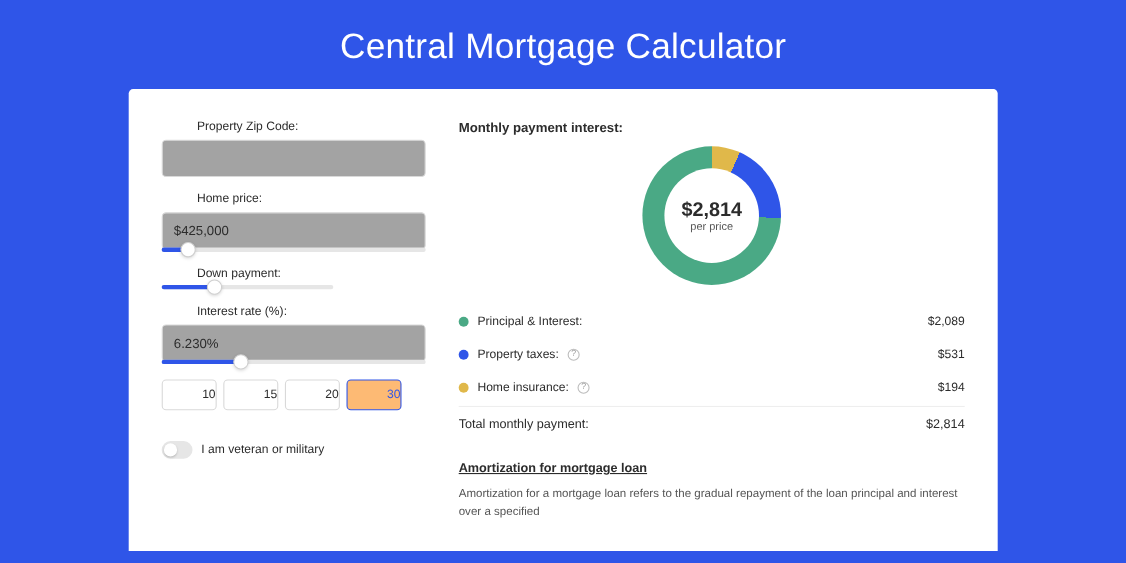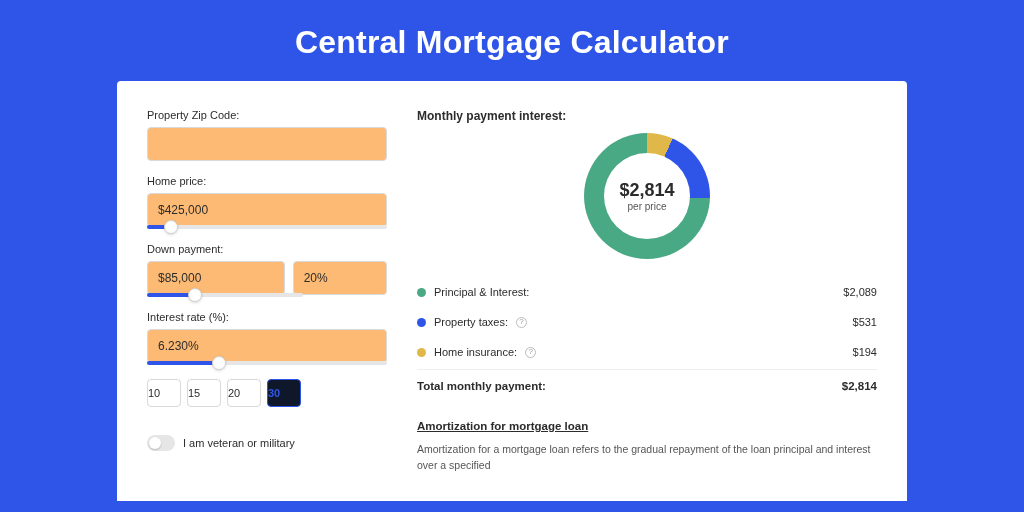--- a/index.html
+++ b/index.html
@@ -6,21 +6,21 @@
   body {
     font-family: -apple-system, BlinkMacSystemFont, "Segoe UI", Arial, sans-serif;
     background: #2f55e8;
     width: 1024px;
     height: 512px;
     overflow: hidden;
     color: #2c2c2c;
   }
   .page-title {
     color: #fff;
-    font-weight: 700;
+    font-weight: 400;
     font-size: 32px;
     text-align: center;
     padding: 24px 0 20px 0;
     letter-spacing: 0.2px;
   }
   .card {
     background: #fff;
     width: 790px;
     margin: 0 auto;
     border-radius: 4px 4px 0 0;
@@ -30,30 +30,31 @@
     height: 420px;
     overflow: hidden;
     box-shadow: none;
   }
   .left-col { width: 240px; flex-shrink: 0; }
   .right-col { flex: 1; }
   .field-label {
     font-size: 11px;
     color: #2c2c2c;
     margin-bottom: 6px;
+    margin-left: 32px;
   }
   .text-input {
     width: 100%;
     height: 34px;
     border: 1px solid #d9d9d9;
     border-radius: 4px;
     padding: 0 10px;
     font-size: 12px;
     color: #2c2c2c;
-    background: #fdba74;
+    background: #a3a3a3;
   }
   .field { margin-bottom: 14px; }
   .slider-track {
     position: relative;
     height: 4px;
     background: #e6e6e6;
     border-radius: 2px;
     margin-top: -2px;
   }
   .slider-fill {
@@ -73,36 +74,36 @@
     border-radius: 50%;
     top: -5px;
     transform: translateX(-50%);
     box-shadow: 0 1px 3px rgba(0,0,0,0.15);
   }
   .dp-row { display: flex; gap: 8px; }
   .dp-row .text-input:first-child { flex: 1.6; }
   .dp-row .text-input:last-child { flex: 1; }
   .period-row { display: flex; gap: 6px; }
   .period-btn {
-    width: 34px;
+    width: 50px;
     height: 28px;
     border: 1px solid #d9d9d9;
     background: #fff;
     border-radius: 4px;
     font-size: 11px;
-    text-align: left;
+    text-align: right;
     line-height: 26px;
     cursor: pointer;
     color: #2c2c2c;
   }
   .period-btn.active {
-    background: #0f172a;
+    background: #fdba74;
     border-color: #2f55e8;
     color: #2f55e8;
-    font-weight: 700;
+    font-weight: 400;
   }
   .toggle-row { display: flex; align-items: center; gap: 8px; margin-top: 28px; }
   .toggle {
     width: 28px;
     height: 16px;
     background: #e6e6e6;
     border-radius: 8px;
     position: relative;
   }
   .toggle-knob {
@@ -179,21 +180,21 @@
     font-size:8px;
     align-items:center;
     justify-content:center;
     line-height:1;
   }
   .total-row{
     display:flex;
     justify-content:space-between;
     padding:10px 0 12px 0;
     font-size:11.5px;
-    font-weight:700;
+    font-weight:400;
     border-top:1px solid #eee;
     margin-top:2px;
   }
   .amort-title{
     font-size:11.5px;
     font-weight:700;
     margin:16px 0 10px 0;
     text-decoration:underline;
   }
   .amort-text{
@@ -220,24 +221,20 @@
       <div class="field-label">Home price:</div>
       <input class="text-input" type="text" value="$425,000" style="">
       <div class="slider-track">
         <div class="slider-fill" style="width:10%"></div>
         <div class="slider-thumb" style="left:10%"></div>
       </div>
     </div>
 
     <div class="field">
       <div class="field-label">Down payment:</div>
-      <div class="dp-row">
-        <input class="text-input" type="text" value="$85,000" style="">
-        <input class="text-input" type="text" value="20%" style="">
-      </div>
       <div class="slider-track" style="width:65%">
         <div class="slider-fill" style="width:31%"></div>
         <div class="slider-thumb" style="left:31%"></div>
       </div>
     </div>
 
     <div class="field">
       <div class="field-label">Interest rate (%):</div>
       <input class="text-input" type="text" value="6.230%" style="">
       <div class="slider-track">

